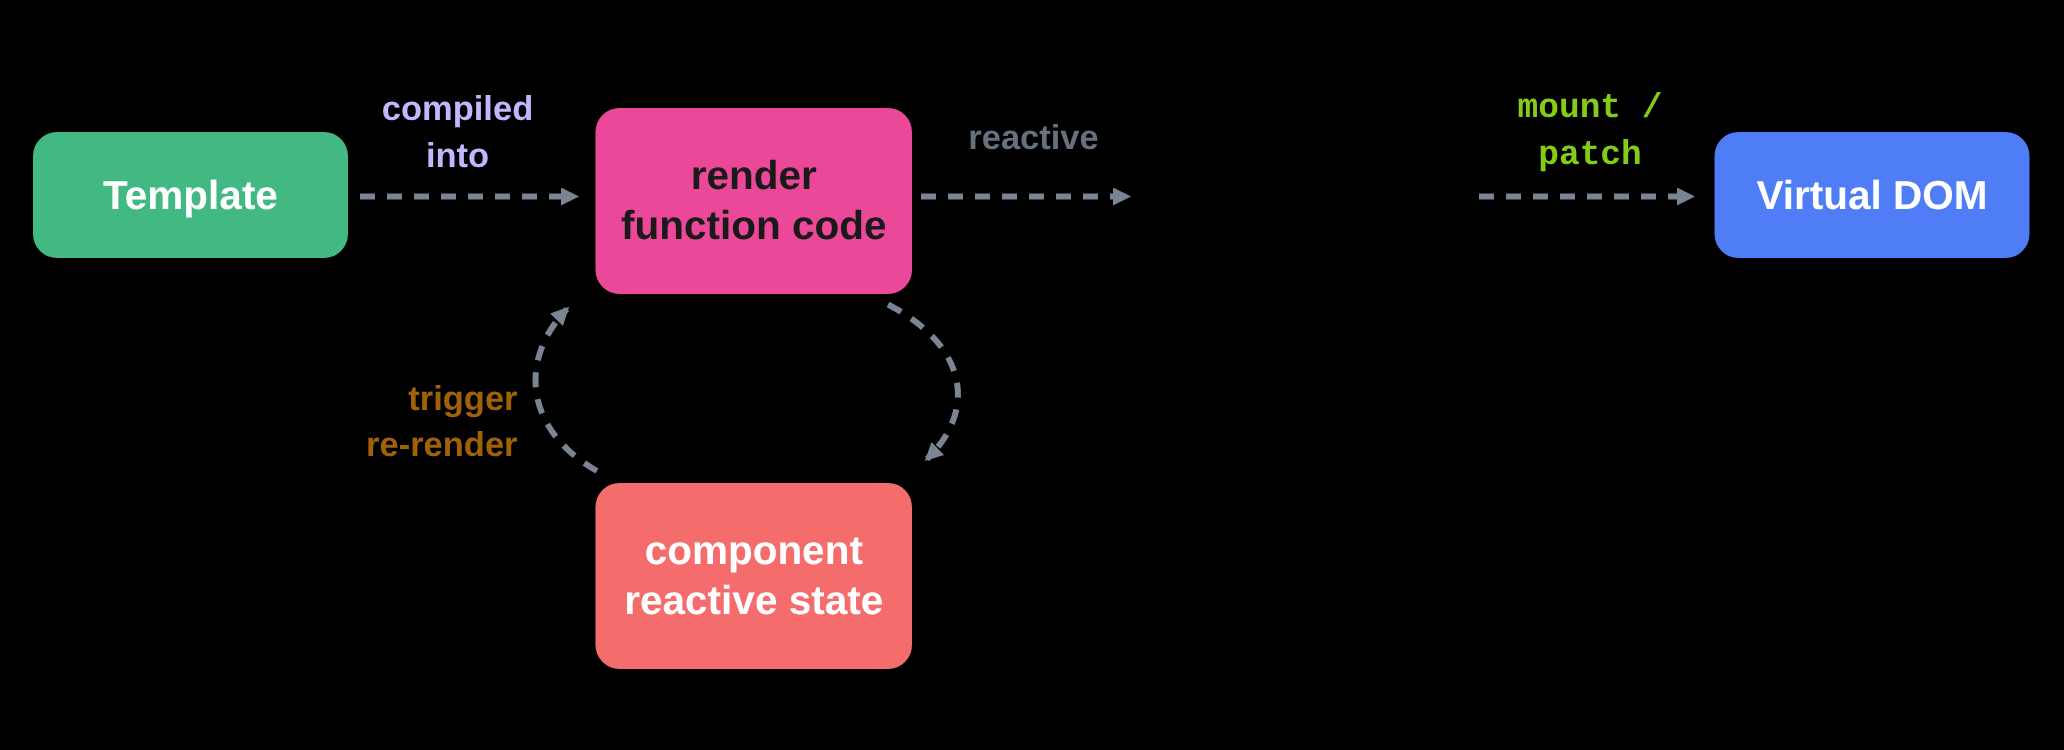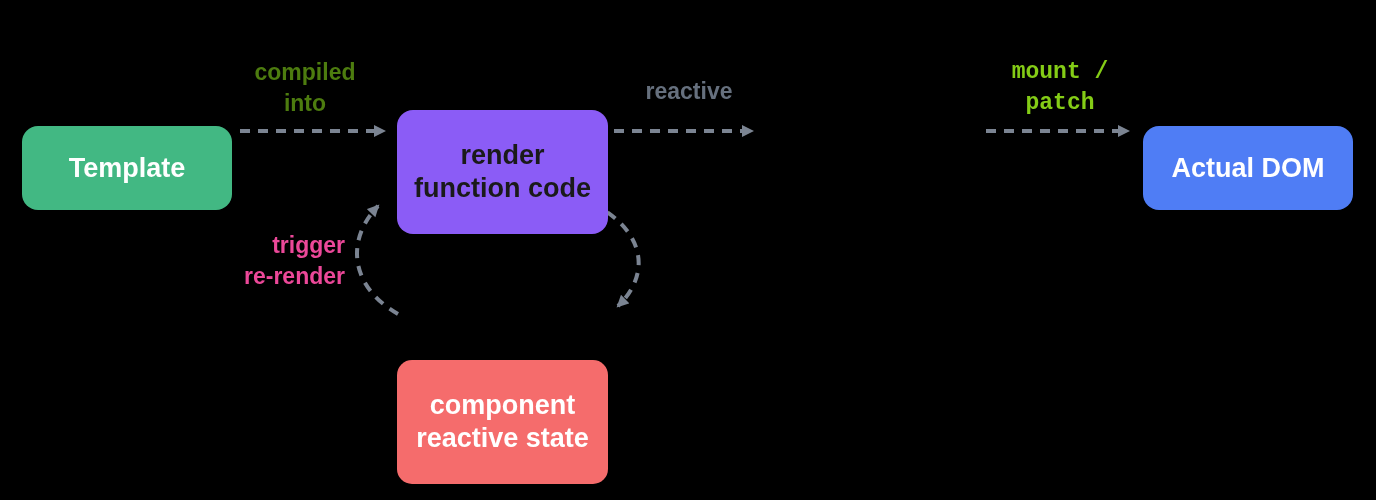--- a/index.html
+++ b/index.html
@@ -34,27 +34,26 @@
     display: flex;
     align-items: center;
     justify-content: center;
     text-align: center;
     font-weight: bold;
     font-size: 27px;
     line-height: 1.22;
     color: #ffffff;
     padding: 8px 14px;
     box-sizing: border-box;
-    margin-top: 38px;
   }
   .node-template   { left: 22px;   top: 88px;  width: 210px; height: 84px;  }
   .node-render     { left: 397px;  top: 72px;  width: 211px; height: 124px; }
   .node-vdom       { left: 768px;  top: 70px;  width: 212px; height: 126px; }
   .node-actual     { left: 1143px; top: 88px;  width: 210px; height: 84px;  }
-  .node-state      { left: 397px;  top: 322px; width: 211px; height: 124px; border-radius: 15px; }
+  .node-state      { left: 397px;  top: 322px; width: 211px; height: 124px; }
   .edge-label {
     position: absolute;
     font-weight: bold;
     font-size: 23px;
     line-height: 1.35;
     color: #66707e;
     white-space: pre-line;
   }
   .lbl-compiled  { left: 225px; top: 57px;  width: 160px; text-align: center; }
   .lbl-returns   { left: 629px; top: 76px;  width: 120px; text-align: center; }
@@ -77,38 +76,38 @@
     <path class="arrow" d="M614 131 H752" marker-end="url(#arrowhead)"></path>
     <path class="arrow" d="M986 131 H1128" marker-end="url(#arrowhead)"></path>
     <path class="arrow" d="M592 203 C 646 231, 651 274, 618 306" marker-end="url(#arrowhead)"></path>
     <path class="arrow" d="M398 314 C 349 286, 346 239, 378 206" marker-end="url(#arrowhead)"></path>
   </svg>
 
   <div class="node node-template" style="background-color: rgb(66, 184, 131); color: rgb(255, 255, 255);">
     <span>Template</span>
   </div>
 
-  <div class="node node-render" style="background-color: #8b5cf6; color: rgb(26, 26, 26);">
+  <div class="node node-render" style="background-color: #ec4899; color: rgb(26, 26, 26);">
     <span>render function code</span>
   </div>
 
 
   <div class="node node-actual" style="background-color: rgb(79, 125, 245); color: rgb(255, 255, 255);">
-    <span>Actual DOM</span>
+    <span>Virtual DOM</span>
   </div>
 
   <div class="node node-state" style="background-color: rgb(245, 108, 108); color: rgb(255, 255, 255);">
     <span>component reactive state</span>
   </div>
 
-  <div class="edge-label lbl-compiled" style="color: #4d7c0f;">compiled
+  <div class="edge-label lbl-compiled" style="color: #c4b5fd;">compiled
 into</div>
 
   <div class="edge-label lbl-returns" style="color: rgb(102, 112, 126);">reactive</div>
 
   <div class="edge-label lbl-mount" style="color: #84cc16; font-family: Liberation Mono, monospace;">mount /
 patch</div>
 
 
-  <div class="edge-label lbl-trigger" style="color: #ec4899;">trigger
+  <div class="edge-label lbl-trigger" style="color: #a16207; margin-top: 20px;">trigger
 re-render</div>
 
 </div>
 
 </body></html>

